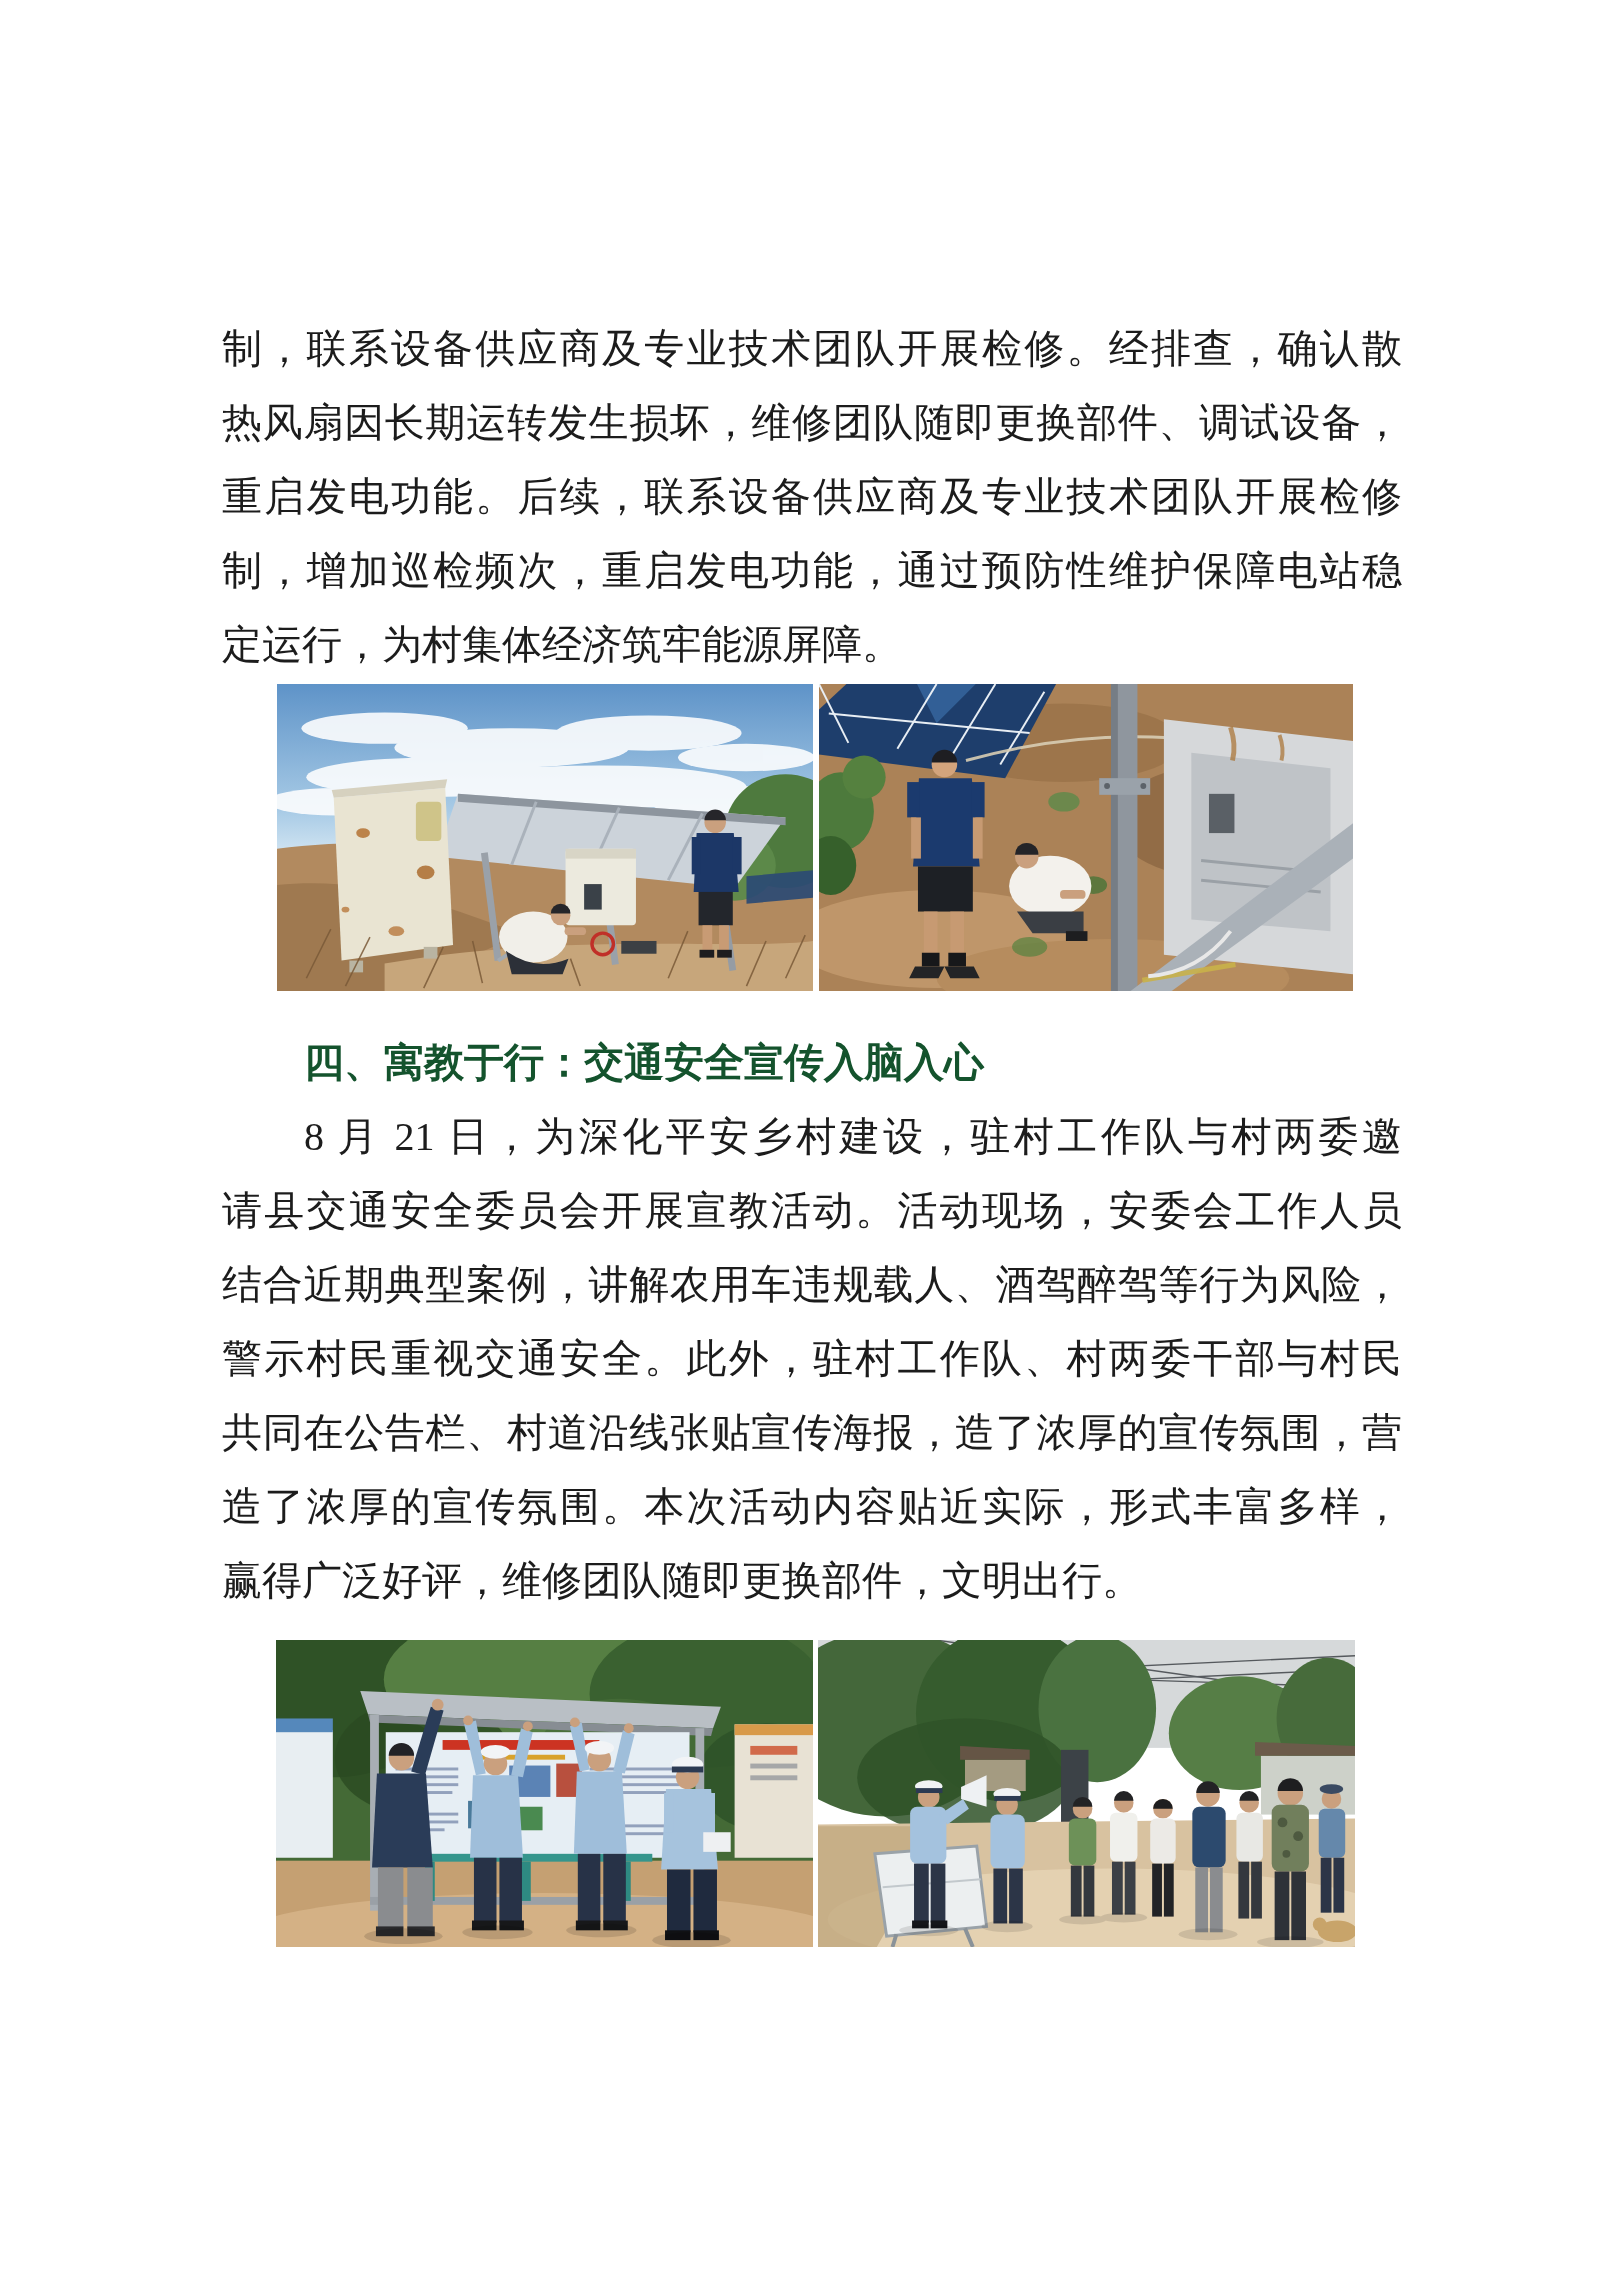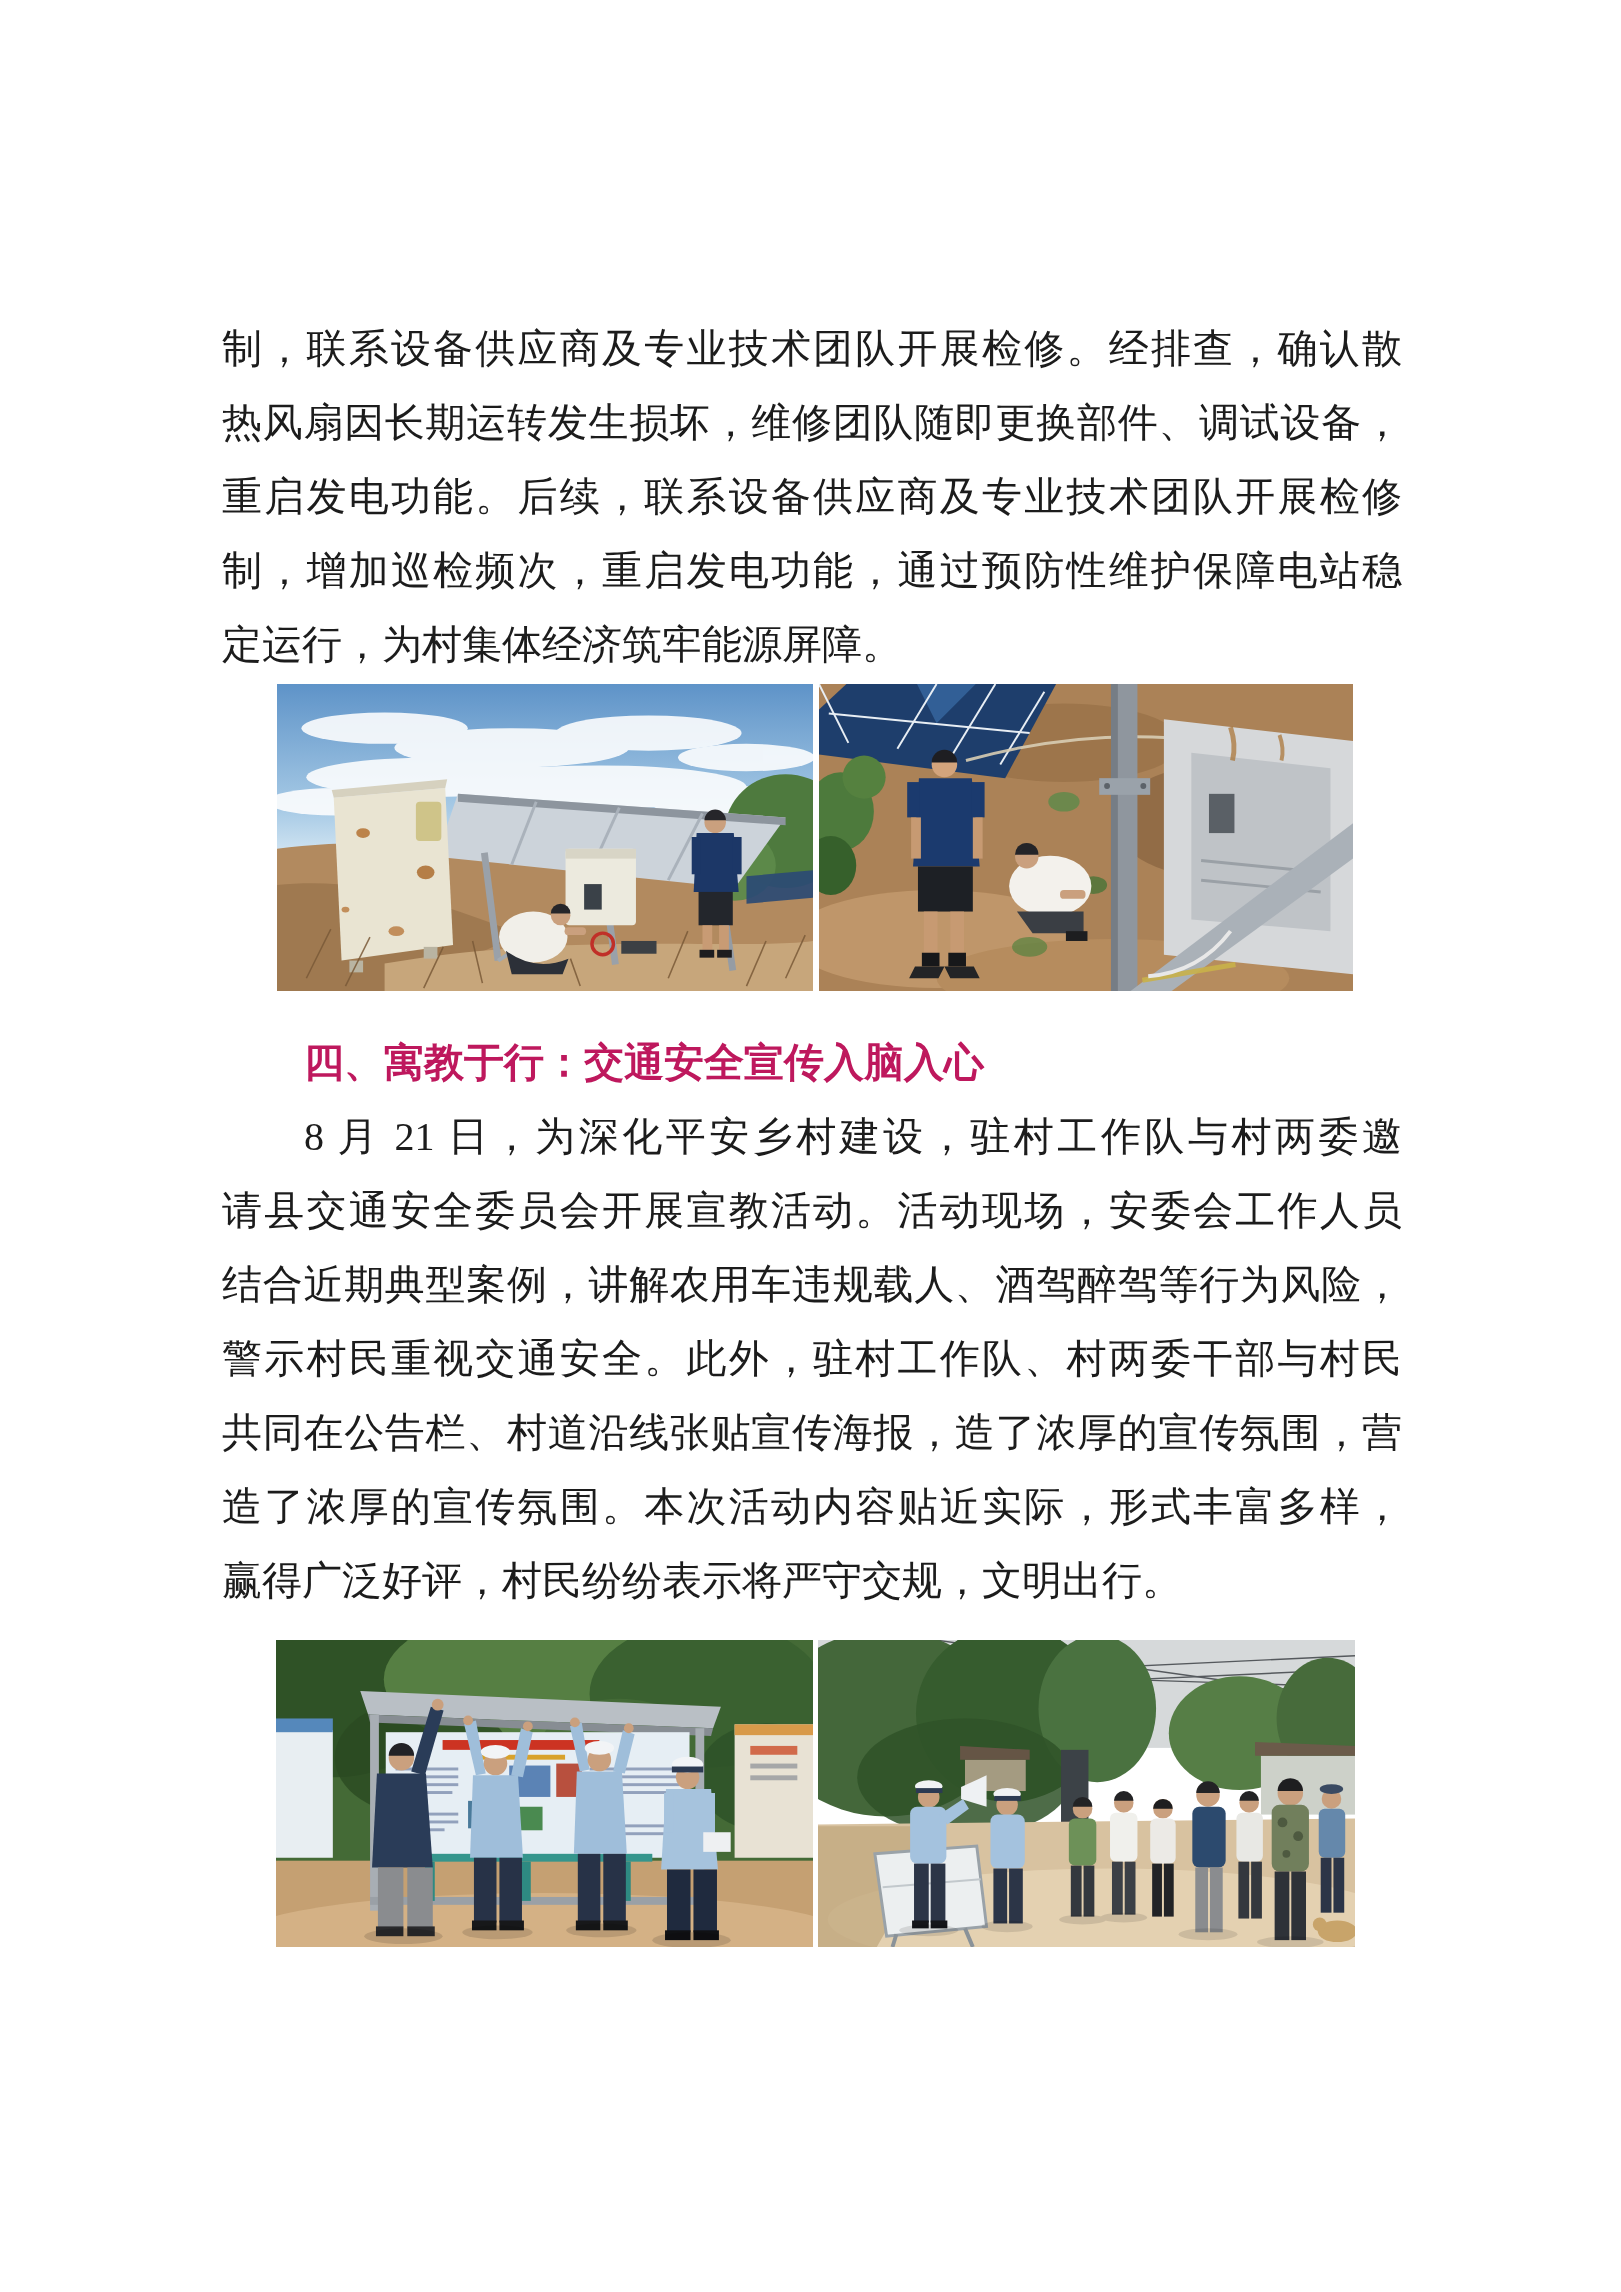--- a/index.html
+++ b/index.html
@@ -10,21 +10,21 @@
   .textblock{position:absolute;left:222px;width:1180px;font-size:40px;line-height:74px;}
   .tline{
     text-align:justify;text-align-last:justify;
     height:74px;overflow:hidden;
   }
   .tline.last{text-align:center;text-align-last:left;}
   .tline.indent{padding-left:82px;}
   .heading{
     position:absolute;left:222px;top:1025px;width:1180px;padding-left:82px;
     font-family:"Liberation Sans","DejaVu Sans",sans-serif;font-weight:700;
-    font-size:40px;line-height:74px;color:#be185d;
+    font-size:40px;line-height:74px;color:#14532d;
   }
   #para1{top:312px;}
   #para2{top:1100px;}
   .photo{position:absolute;margin:0;padding:0;overflow:hidden;}
   .photo svg{display:block;width:100%;height:100%;}
   .ph1{left:277px;top:684px;width:536px;height:307px;}
   .ph2{left:819px;top:684px;width:534px;height:307px;}
   .ph3{left:276px;top:1640px;width:537px;height:307px;}
   .ph4{left:818px;top:1640px;width:537px;height:307px;}
 </style>
@@ -219,21 +219,21 @@
 
   <div class="heading">四、寓教于行：交通安全宣传入脑入心</div>
 
   <div class="textblock" id="para2">
     <div class="tline indent">8 月 21 日，为深化平安乡村建设，驻村工作队与村两委邀</div>
     <div class="tline">请县交通安全委员会开展宣教活动。活动现场，安委会工作人员</div>
     <div class="tline">结合近期典型案例，讲解农用车违规载人、酒驾醉驾等行为风险，</div>
     <div class="tline">警示村民重视交通安全。此外，驻村工作队、村两委干部与村民</div>
     <div class="tline">共同在公告栏、村道沿线张贴宣传海报，造了浓厚的宣传氛围，营</div>
     <div class="tline">造了浓厚的宣传氛围。本次活动内容贴近实际，形式丰富多样，</div>
-    <div class="tline last">赢得广泛好评，村民纷纷表示将严守交规，文明出行。</div>
+    <div class="tline last">赢得广泛好评，维修团队随即更换部件，文明出行。</div>
   </div>
 
   <figure class="photo ph3" role="img" aria-label="驻村干部与交警在村宣传栏共同张贴交通安全宣传海报">
     <svg viewBox="0 0 548 313" preserveAspectRatio="none">
       <rect width="548" height="232" fill="#446a36"></rect>
       <g>
         <ellipse cx="60" cy="60" rx="110" ry="80" fill="#2f5226"></ellipse>
         <ellipse cx="250" cy="40" rx="140" ry="70" fill="#567f43"></ellipse>
         <ellipse cx="440" cy="55" rx="120" ry="75" fill="#3a6130"></ellipse>
         <ellipse cx="150" cy="120" rx="90" ry="60" fill="#2b4a22" opacity="0.8"></ellipse>

